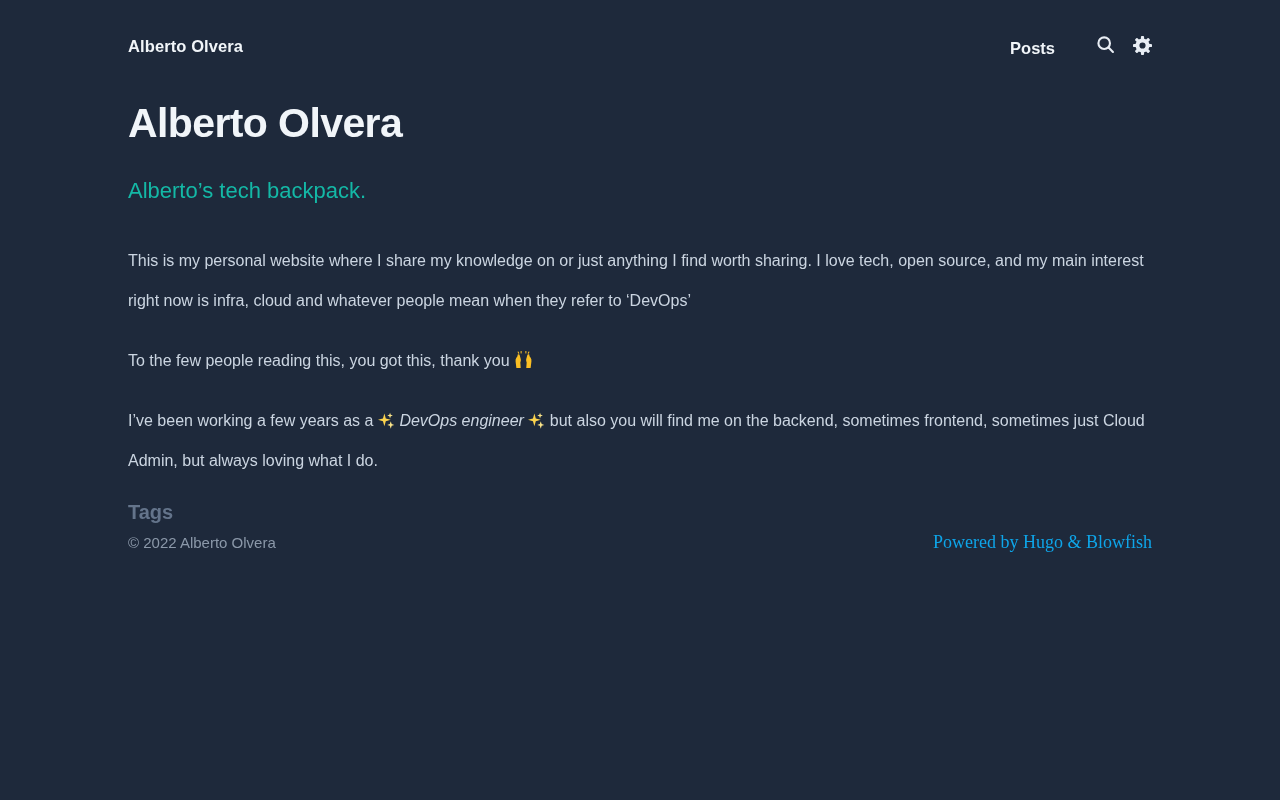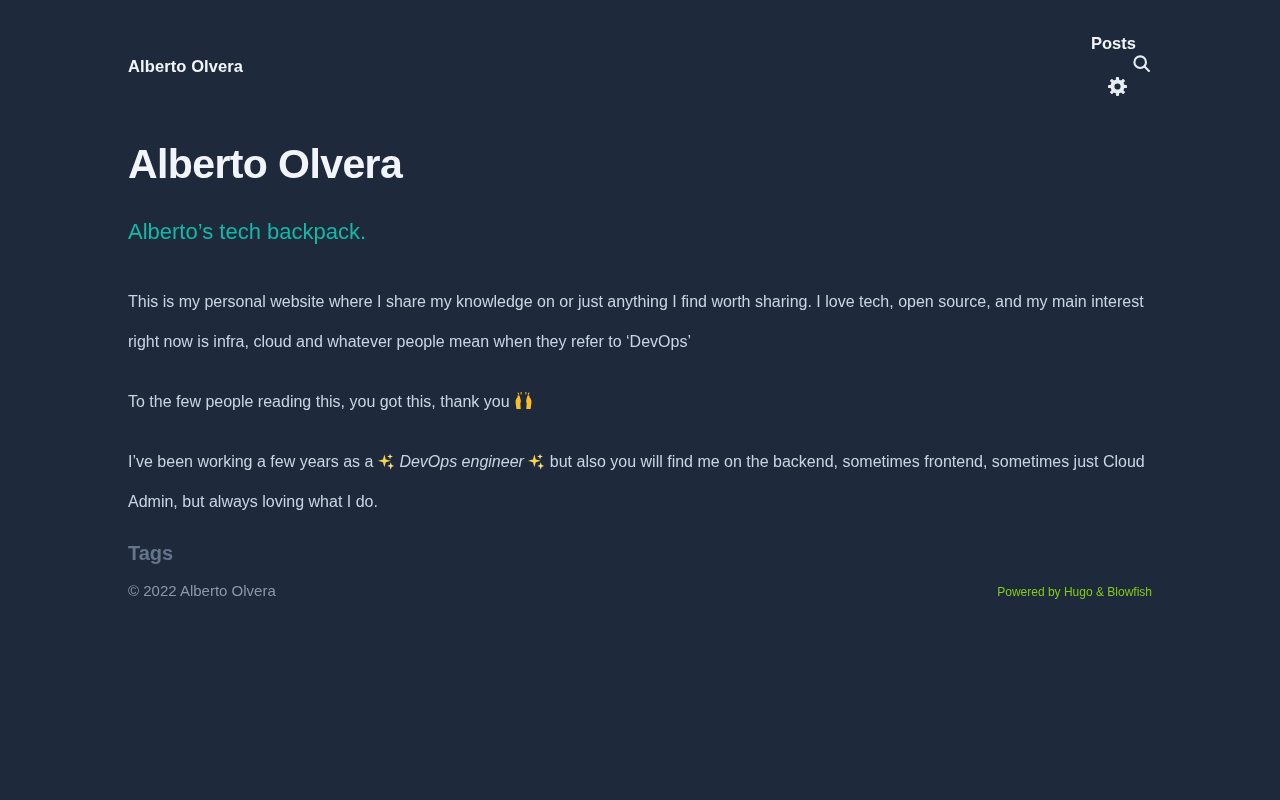--- a/index.html
+++ b/index.html
@@ -30,22 +30,21 @@
     align-items: center;
   }
   .site-title {
     color: #f1f5f9;
     font-size: 16.5px;
     font-weight: 700;
     letter-spacing: .1px;
   }
   .nav-right {
     display: flex;
-    align-items: flex-start;
-    flex-direction: column;
+    align-items: flex-end;
   }
   .nav-link {
     color: #f1f5f9;
     font-size: 16.5px;
     font-weight: 700;
   }
   .icon-btn {
     background: none;
     border: none;
     cursor: pointer;
@@ -90,33 +89,34 @@
   
   .footer-wrap {
     margin-top: auto;
   }
   .tags-heading {
     color: #64748b;
     font-size: 20px;
     font-weight: 600;
   }
   .footer-row {
-    margin-top: 17px;
+    margin-top: 8px;
     padding-bottom: 36px;
     display: flex;
     justify-content: space-between;
-    align-items: flex-end;
+    align-items: center;
   }
   .copyright {
     color: #8b98a9;
     font-size: 15px;
   }
   .powered-by {
-    color: #84cc16;
-    font-size: 12px;
+    color: #0ea5e9;
+    font-size: 18px;
+    font-family: Liberation Serif, serif;
   }
 </style>
 </head>
 <body>
 
 <div class="page">
   <div class="container">
 
     <header class="site-header">
       <a class="site-title">Alberto Olvera</a>

